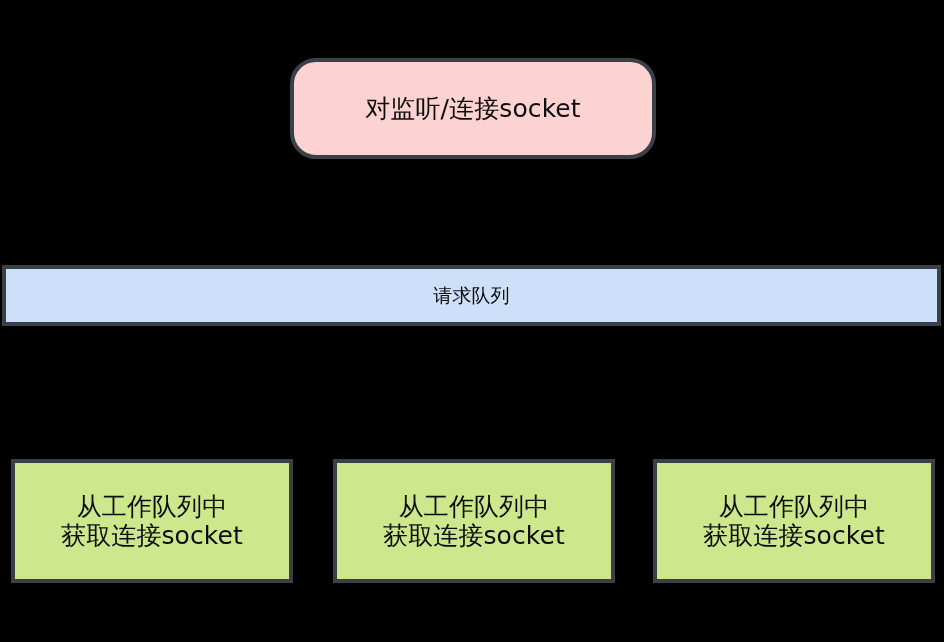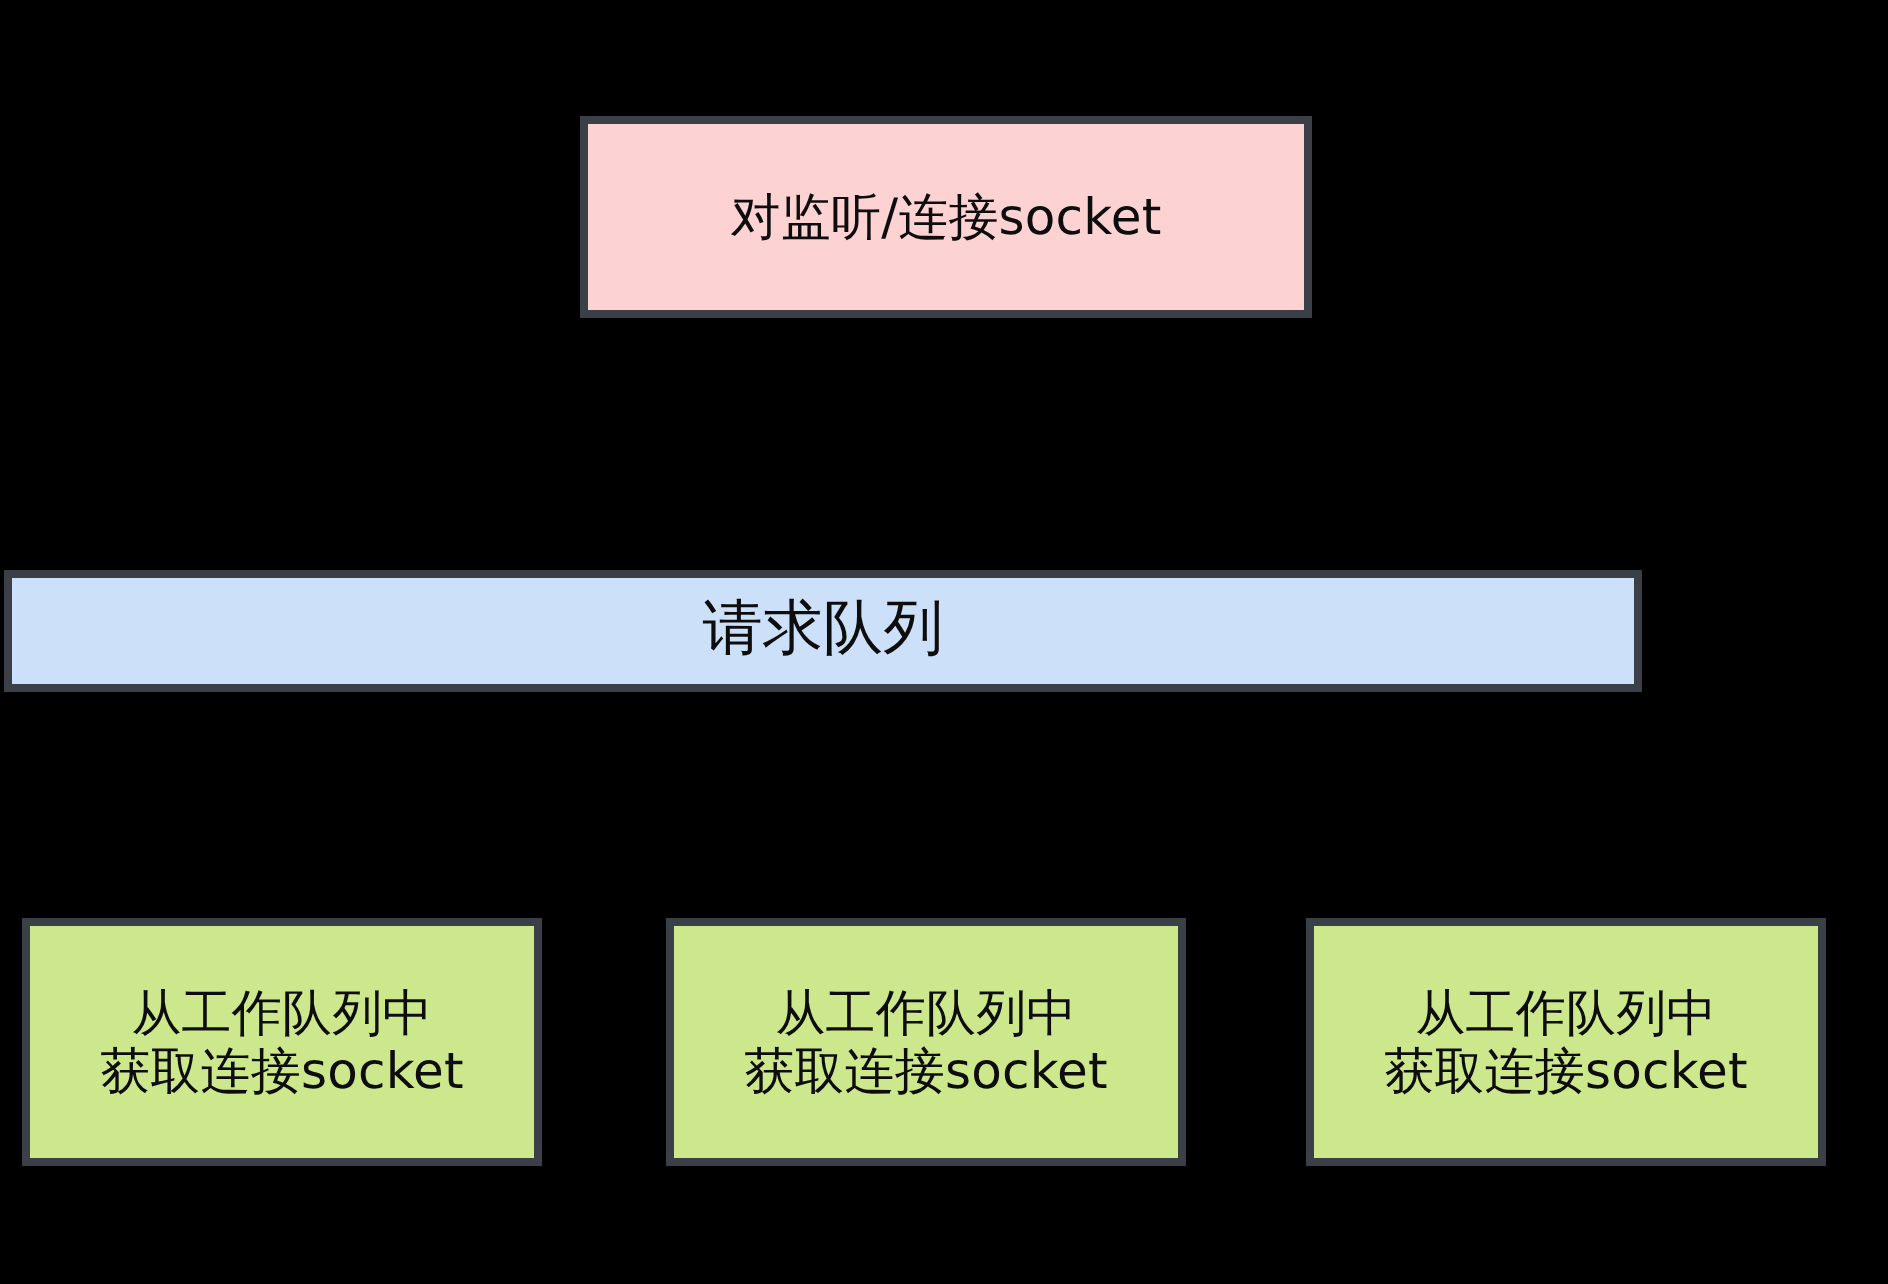--- a/index.html
+++ b/index.html
@@ -43,36 +43,37 @@
   }
 
   
   #node-epoll-wait {
     left: 290px;
     top: 58px;
     width: 366px;
     height: 101px;
     background: #fcd2d2;
     font-size: 25px;
+    border-radius: 26px;
   }
 
   
   #node-request-queue {
     left: 2px;
-    top: 285px;
-    width: 819px;
+    top: 265px;
+    width: 939px;
     height: 61px;
     background: #cce0f9;
-    font-size: 30px;
+    font-size: 19px;
   }
 
   
   .node-worker {
     top: 459px;
-    width: 260px;
+    width: 282px;
     height: 124px;
     background: #cde88c;
     font-size: 25px;
   }
   #node-worker-1 { left: 11px; }
   #node-worker-2 { left: 333px; }
   #node-worker-3 { left: 653px; }
 </style>
 </head>
 <body>

